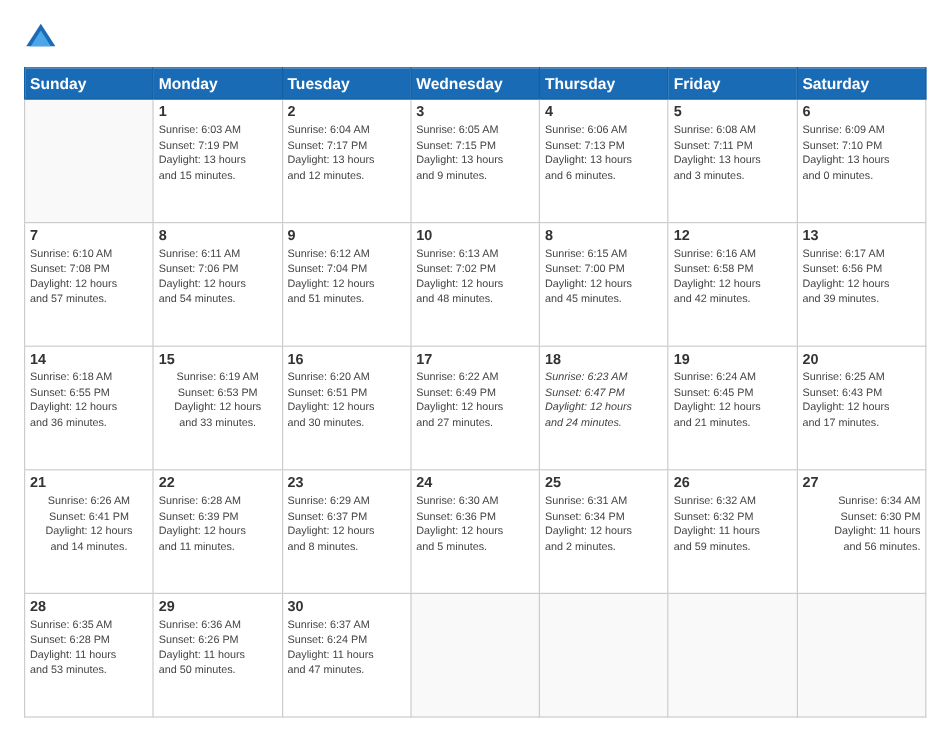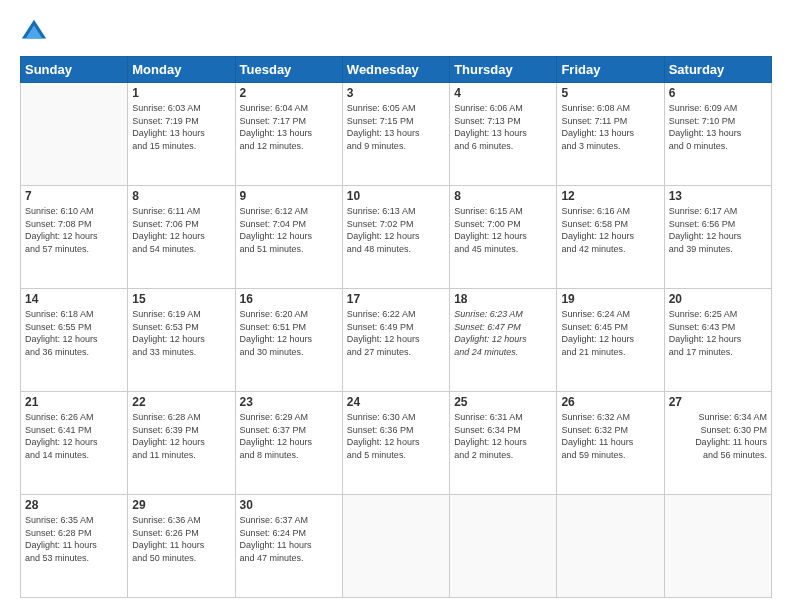--- a/index.html
+++ b/index.html
@@ -226,21 +226,21 @@
         <tr>
           <td>
             <span class="day-number">14</span>
             <div class="day-info" style="white-space: pre-line;">Sunrise: 6:18 AM
 Sunset: 6:55 PM
 Daylight: 12 hours
 and 36 minutes.</div>
           </td>
           <td>
             <span class="day-number">15</span>
-            <div class="day-info" style="white-space: pre-line;">Sunrise: 6:19 AM
+            <div class="day-info" style="white-space: pre-line; text-align: center;">Sunrise: 6:19 AM
 Sunset: 6:53 PM
 Daylight: 12 hours
 and 33 minutes.</div>
           </td>
           <td>
             <span class="day-number">16</span>
             <div class="day-info" style="white-space: pre-line;">Sunrise: 6:20 AM
 Sunset: 6:51 PM
 Daylight: 12 hours
 and 30 minutes.</div>
@@ -270,21 +270,21 @@
             <span class="day-number">20</span>
             <div class="day-info" style="white-space: pre-line;">Sunrise: 6:25 AM
 Sunset: 6:43 PM
 Daylight: 12 hours
 and 17 minutes.</div>
           </td>
         </tr>
         <tr>
           <td>
             <span class="day-number">21</span>
-            <div class="day-info" style="white-space: pre-line;">Sunrise: 6:26 AM
+            <div class="day-info" style="white-space: pre-line; text-align: center;">Sunrise: 6:26 AM
 Sunset: 6:41 PM
 Daylight: 12 hours
 and 14 minutes.</div>
           </td>
           <td>
             <span class="day-number">22</span>
             <div class="day-info" style="white-space: pre-line;">Sunrise: 6:28 AM
 Sunset: 6:39 PM
 Daylight: 12 hours
 and 11 minutes.</div>

